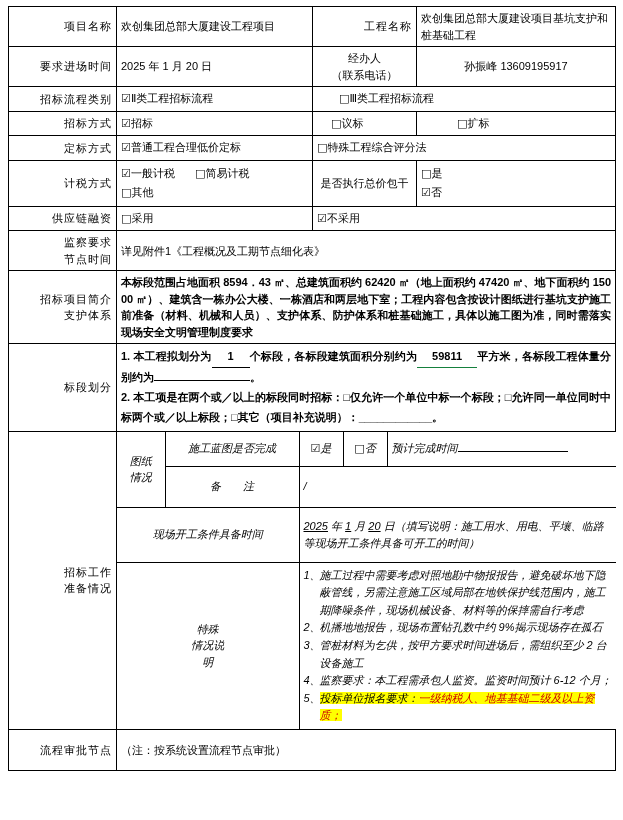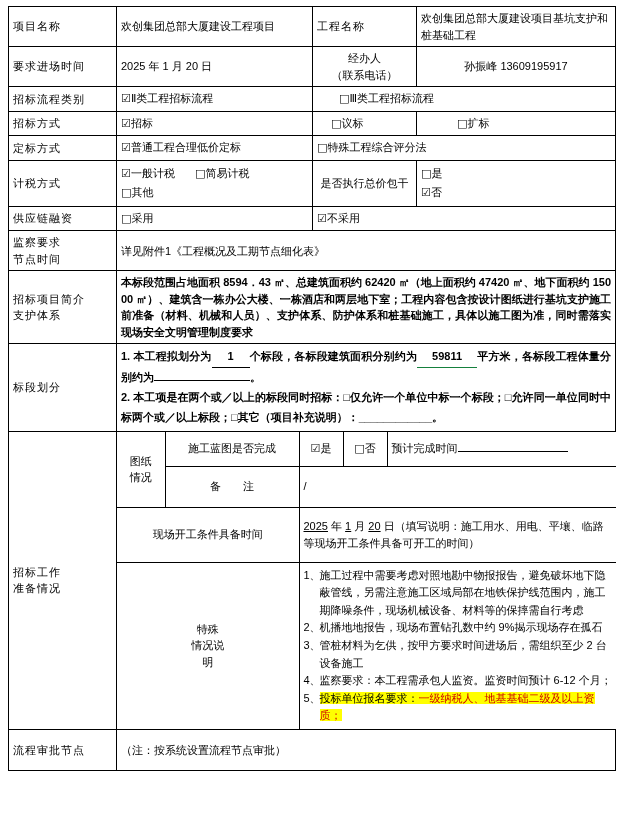--- a/index.html
+++ b/index.html
@@ -13,34 +13,34 @@
   }
   .sheet{width:623px;box-sizing:border-box;padding:6px 8px 8px 8px;}
   table.main{border-collapse:collapse;width:607px;table-layout:fixed;}
   table.main td{
     border:1px solid #000;
     padding:3px 4px;
     vertical-align:middle;
     line-height:1.5;
     word-break:break-all;
   }
-  .lbl{text-align:left;font-weight:normal;letter-spacing:1px;}
+  .lbl{text-align:right;font-weight:normal;letter-spacing:1px;}
   .ctr{text-align:center;}
   .lft{text-align:left;}
   .cellpad{padding:6px 6px;}
   .box{display:inline-block;font-family:"DejaVu Sans",sans-serif;}
   .u{ text-decoration:underline; }
   .ul-space{display:inline-block;border-bottom:1px solid #000;min-width:38px;text-align:center;}
   .ul-long{display:inline-block;border-bottom:1px solid #000;min-width:96px;}
   .ul-med{display:inline-block;border-bottom:1px solid #15803d;min-width:60px;text-align:center;}
   .para{text-align:justify;line-height:1.65;font-weight:bold;}
   .hl{background:#ffff00;}
   .redtext{color:#cc0000;}
   .innerTable{border-collapse:collapse;width:100%;table-layout:fixed;}
-  .innerTable td{border:1px solid #000;padding:4px 4px;vertical-align:middle;}
+  .innerTable td{border:1px solid #000;padding:4px 4px;vertical-align:middle;font-style:italic;}
   .listrow{display:flex;}
   .listrow .n{width:16px;flex:0 0 16px;}
   .listrow .t{flex:1;}
 </style>
 </head>
 <body>
 
 <div class="sheet">
 <table class="main">
   <colgroup>

